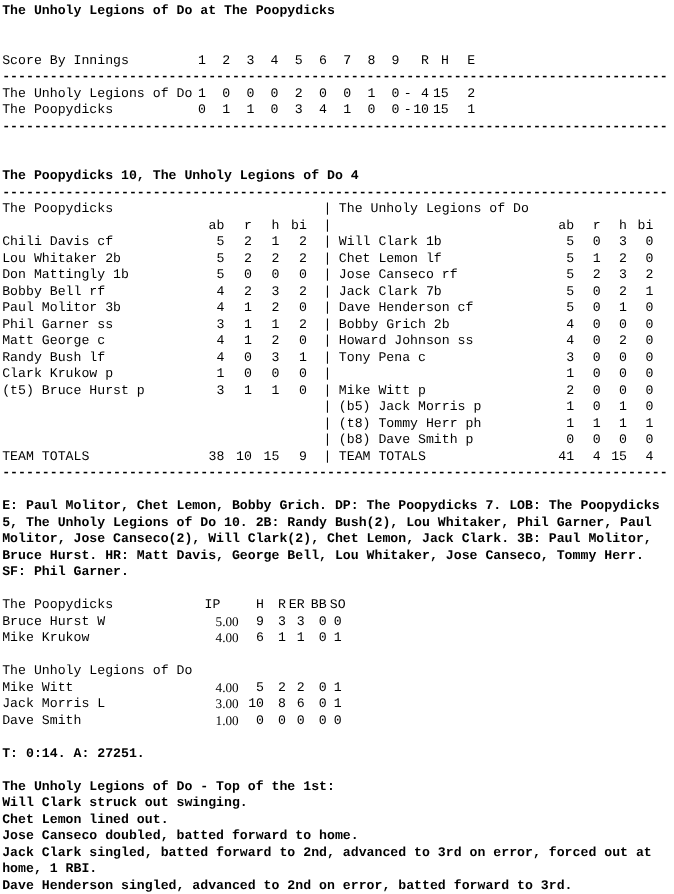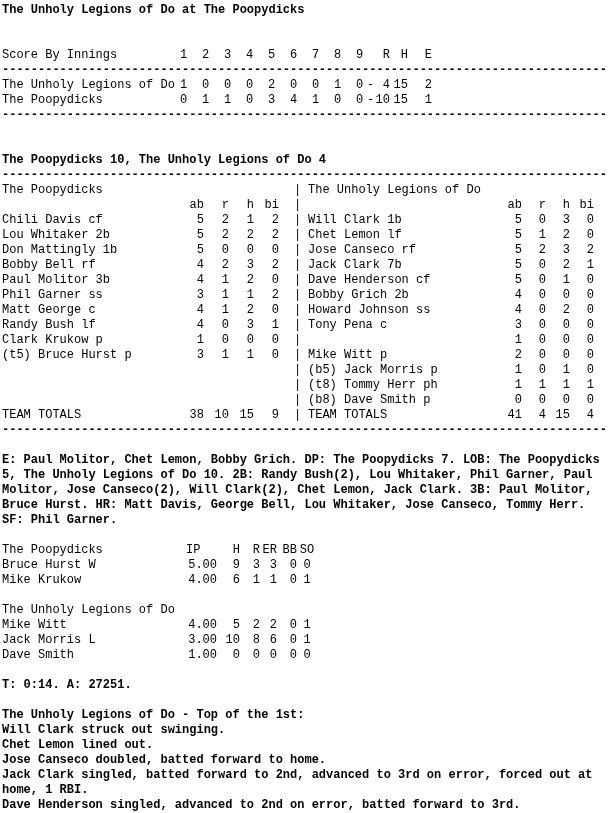--- a/index.html
+++ b/index.html
@@ -32,21 +32,21 @@
   .b-h  { left: 232px; width: 22px; }
   .b-bi { left: 257px; width: 22px; }
   .b-pipe { left: 294px; }
   .b-rname { left: 308px; }
   .b-rab { left: 500px; width: 22px; }
   .b-rr  { left: 524px; width: 22px; }
   .b-rh  { left: 548px; width: 22px; }
   .b-rbi { left: 572px; width: 22px; }
 
   
-  .p-ip  { left: 188px; width: 29px; }
+  .p-ip  { left: 188px; width: 29px; font-family: Liberation Serif, serif; }
   .p-iph { left: 186px; }
   .p-h   { left: 220px; width: 20px; }
   .p-r   { left: 240px; width: 20px; }
   .p-er  { left: 257px; width: 20px; text-align: right; }
   .p-bb  { left: 277px; width: 20px; }
   .p-so  { left: 297px; width: 20px; text-align: center; }
 </style>
 </head>
 <body>
 

